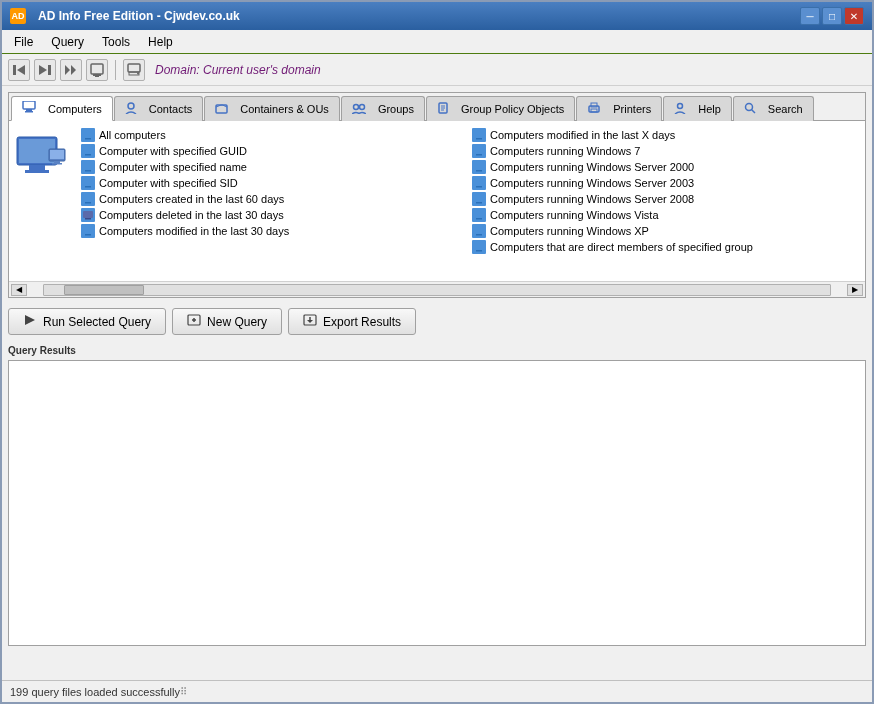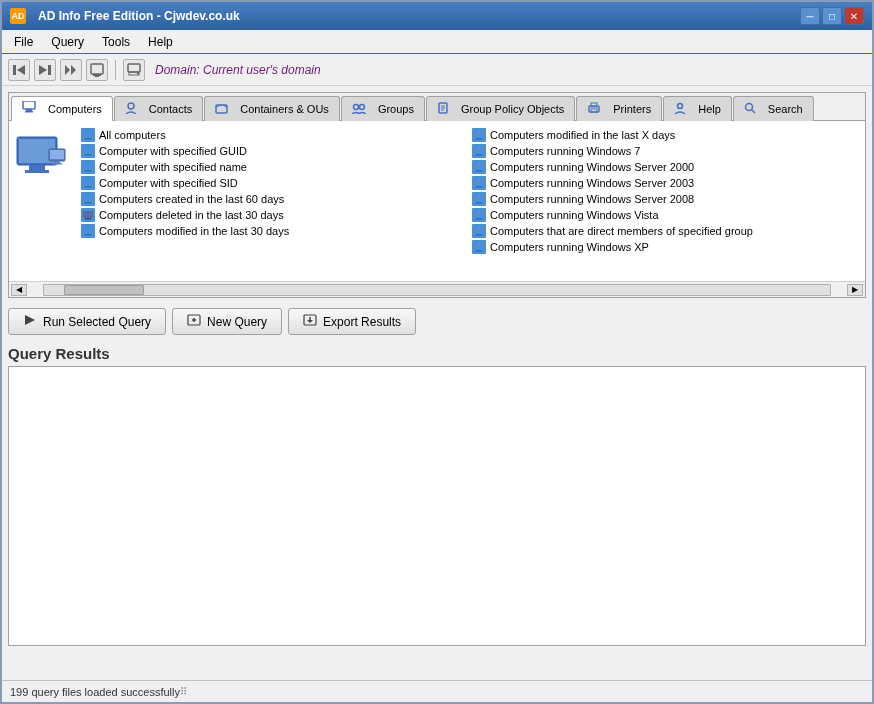--- a/index.html
+++ b/index.html
@@ -299,21 +299,21 @@
     
     .results-section {
       flex: 1;
       display: flex;
       flex-direction: column;
       gap: 4px;
       overflow: hidden;
     }
 
     .results-label {
-      font-size: 15px;
+      font-size: 10px;
       font-weight: bold;
       color: #333;
     }
 
     .results-box {
       flex: 1;
       background: white;
       border: 1px solid #a0a0a0;
       overflow: hidden;
     }
@@ -621,30 +621,30 @@
               </div>
               <span>Computers running Windows Vista</span>
             </div>
             <div class="query-item">
               <div class="query-item-icon">
                 <svg width="12" height="10" viewBox="0 0 12 10">
                     <rect x="1" y="1" width="10" height="7" rx="1" fill="#4a90d9"></rect>
                     <rect x="3" y="8" width="6" height="1.5" fill="#2a70b9"></rect>
                   </svg>
               </div>
+              <span>Computers running Windows XP</span>
+            </div>
+            <div class="query-item">
+              <div class="query-item-icon">
+                <svg width="12" height="10" viewBox="0 0 12 10">
+                    <rect x="1" y="1" width="10" height="7" rx="1" fill="#4a90d9"></rect>
+                    <rect x="3" y="8" width="6" height="1.5" fill="#2a70b9"></rect>
+                  </svg>
+              </div>
               <span>Computers that are direct members of specified group</span>
-            </div>
-            <div class="query-item">
-              <div class="query-item-icon">
-                <svg width="12" height="10" viewBox="0 0 12 10">
-                    <rect x="1" y="1" width="10" height="7" rx="1" fill="#4a90d9"></rect>
-                    <rect x="3" y="8" width="6" height="1.5" fill="#2a70b9"></rect>
-                  </svg>
-              </div>
-              <span>Computers running Windows XP</span>
             </div>
           </div>
         </div>
       </div>
 
       <div class="query-scrollbar-area">
         <div class="scroll-arrow">◀</div>
         <div class="hscrollbar">
           <div class="hscrollbar-thumb"></div>
         </div>

